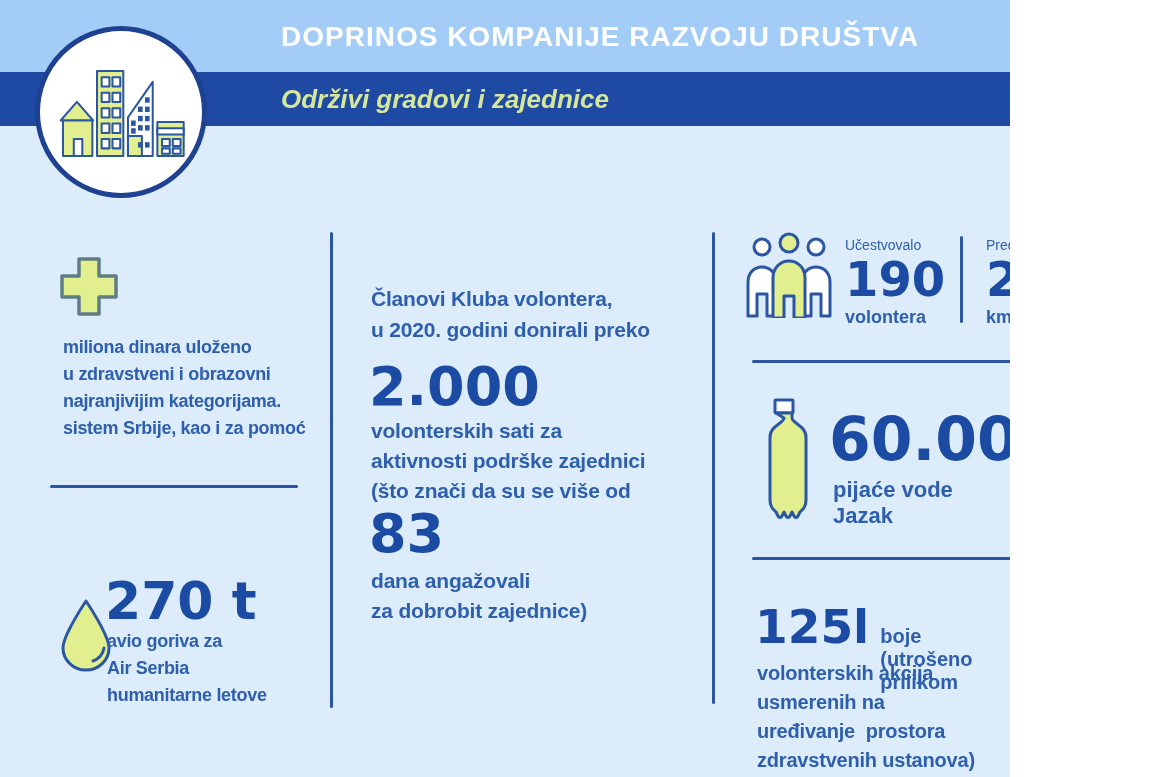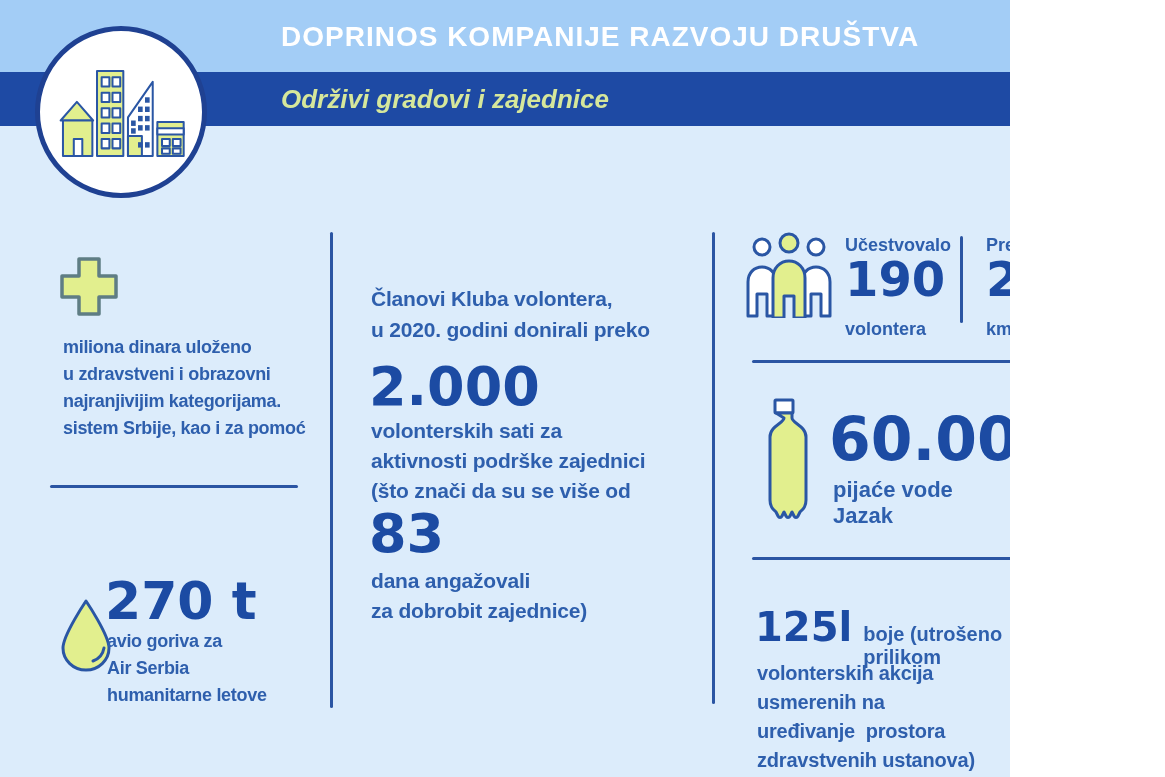--- a/index.html
+++ b/index.html
@@ -30,26 +30,26 @@
     color:var(--number-blue,#1c4ba3); white-space:nowrap;
   }
   .txt { position:absolute; color:var(--text-blue,#2e5fad); font-weight:bold; }
   .line { white-space:pre-wrap; }
   .vline, .hline { position:absolute; background:var(--divider,#2b55a3); border-radius:2px; }
   .vline { width:3px; }
   .hline { height:3px; }
 
   
   .stat-block { position:absolute; }
-  .stat-label { font-size:18px; line-height:21px; color:var(--text-blue,#2e5fad); font-weight:bold; white-space:nowrap; }
+  .stat-label { font-size:14px; line-height:21px; color:var(--text-blue,#2e5fad); font-weight:normal; white-space:nowrap; }
   .stat-value { font-family:"DejaVu Sans",sans-serif; font-size:48px; line-height:47px; font-weight:bold; color:var(--number-blue,#1c4ba3); white-space:nowrap; }
-  .stat-unit { font-size:18px; line-height:21px; margin-top:16px; color:var(--text-blue,#2e5fad); font-weight:bold; white-space:nowrap; }
+  .stat-unit { font-size:18px; line-height:21px; margin-top:4px; color:var(--text-blue,#2e5fad); font-weight:bold; white-space:nowrap; }
 
   .paint-row { position:absolute; display:flex; align-items:baseline; gap:11px; }
-  .paint-row .big { font-family:"DejaVu Sans",sans-serif; font-size:40px; line-height:54px; font-weight:bold; color:var(--number-blue,#1c4ba3); }
+  .paint-row .big { font-family:"DejaVu Sans",sans-serif; font-size:47px; line-height:54px; font-weight:bold; color:var(--number-blue,#1c4ba3); }
   .paint-row .small { font-size:20px; color:var(--text-blue,#2e5fad); font-weight:bold; }
 
   
   .g-fill { fill:var(--icon-green,#e2ef8e); stroke:var(--icon-outline,#2a56a4); stroke-width:3; stroke-linejoin:round; }
   .w-fill { fill:#ffffff; stroke:var(--icon-outline,#2a56a4); stroke-width:3; stroke-linejoin:round; }
   .b-win  { fill:var(--icon-outline,#2a56a4); }
   .o-line { fill:none; stroke:var(--icon-outline,#2a56a4); stroke-width:3; stroke-linecap:round; }
   .city .g-fill, .city .w-fill { stroke-width:2.6; }
   .cross-shape { fill:var(--icon-green,#e2ef8e); stroke:var(--cross-outline,#5f7d84); stroke-width:3.5; stroke-linejoin:round; }
 </style>

